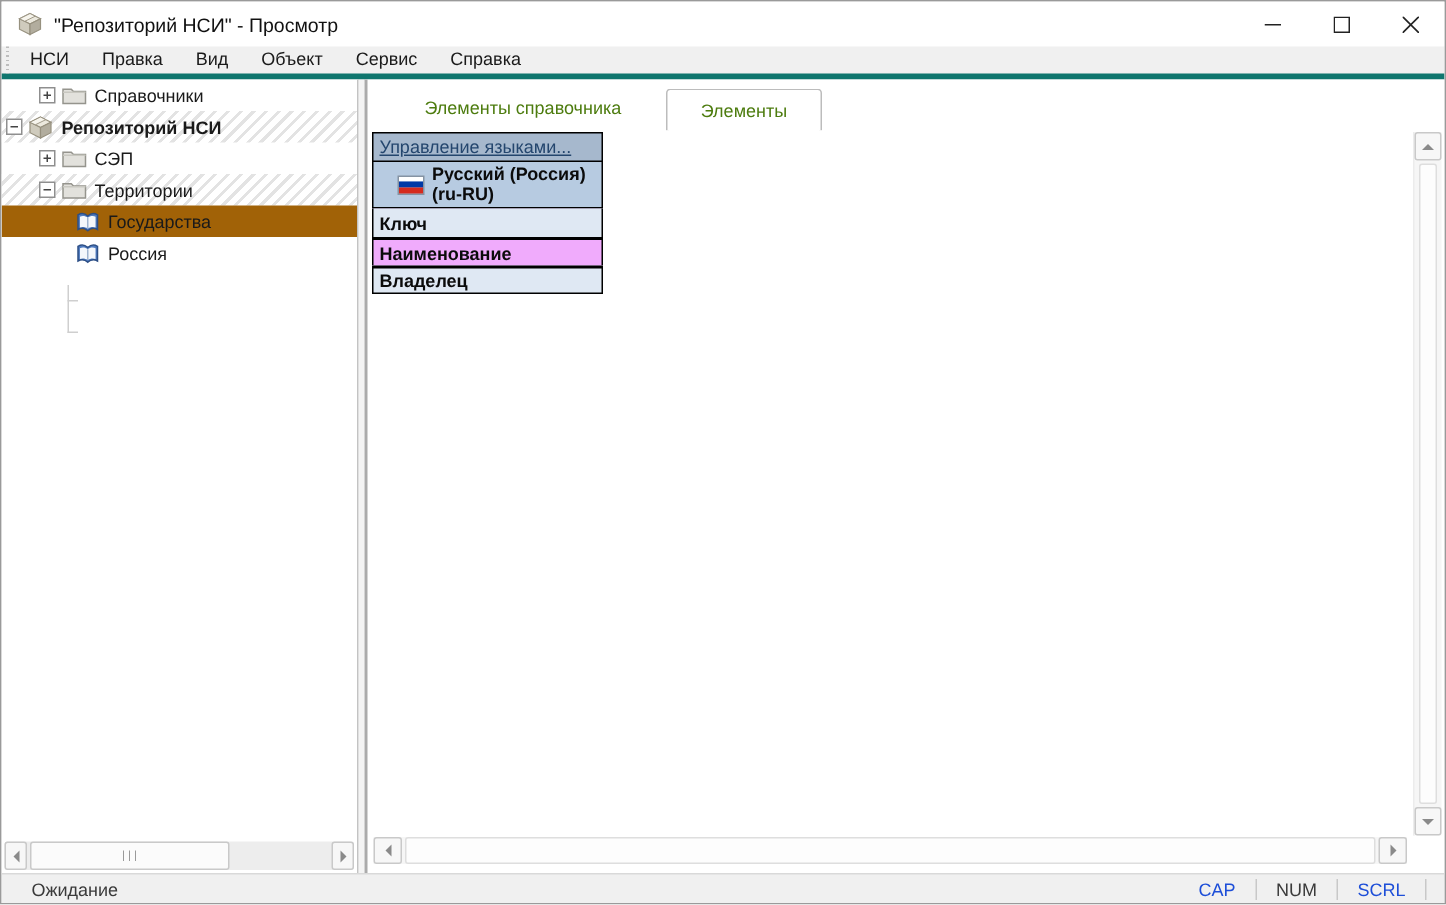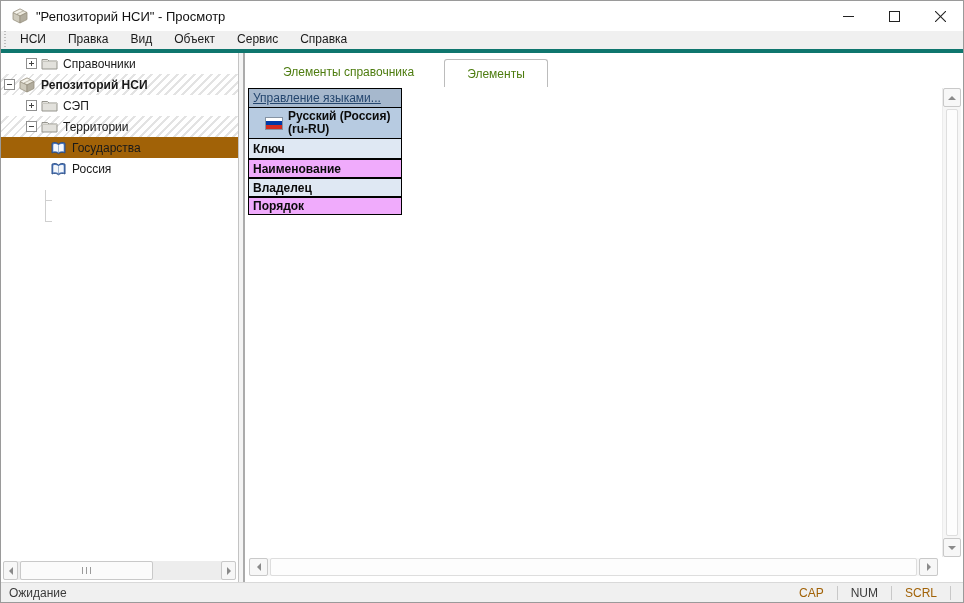--- a/index.html
+++ b/index.html
@@ -80,23 +80,23 @@
   .vscroll .sb-btn { height:19px; }
   .vscroll .thumb { flex:1; margin:2px 3px; background:#fdfdfd; border:1px solid #dedede; border-radius:2px; }
 
   .hscroll-r { position:absolute; left:4px; right:25px; bottom:6px; height:18px; background:#f6f6f6; display:flex; align-items:stretch; }
   .hscroll-r .sb-btn { width:19px; }
   .hscroll-r .thumb { flex:1; margin-left:2px; background:#fdfdfd; border:1px solid #dedede; border-radius:2px; }
   .hscroll-r .sb-btn.endbtn { margin-left:2px; }
 
   
   .statusbar { height:20px; flex:none; background:#f0f0f0; border-top:1px solid #d9d9d9; display:flex; align-items:center; font-size:12px; }
-  .status-text { padding-left:8px; color:#3a3a3a; }
+  .status-text { padding-left:20px; color:#3a3a3a; }
   .statusbar .spacer { flex:1; }
-  .indicator { padding:0 13px; height:14px; line-height:14px; border-right:1px solid #c8c8c8; color:#a16207; }
+  .indicator { padding:0 13px; height:14px; line-height:14px; border-right:1px solid #c8c8c8; color:#1d4ed8; }
   .indicator.active { color:#3a3a3a; }
   .statusbar .tail { width:12px; }
 </style>
 </head>
 <body>
 
 <div class="window">
 
   <div class="titlebar">
     <span class="app-icon">
@@ -247,21 +247,20 @@
               <i style="background:#d52b1e"></i>
           </span>
           <span class="tt-lang-text">
             <span>Русский (Россия)</span><br>
             <span>(ru-RU)</span>
           </span>
         </div>
         <div class="tt-row alt">Ключ</div>
         <div class="tt-row">Наименование</div>
         <div class="tt-row alt">Владелец</div>
-        <div class="tt-row">Порядок</div>
       </div>
 
       <div class="vscroll">
         <span class="sb-btn">
             <span class="arr up"></span>
           </span>
         <span class="thumb"></span>
         <span class="sb-btn">
             <span class="arr down"></span>
           </span>

